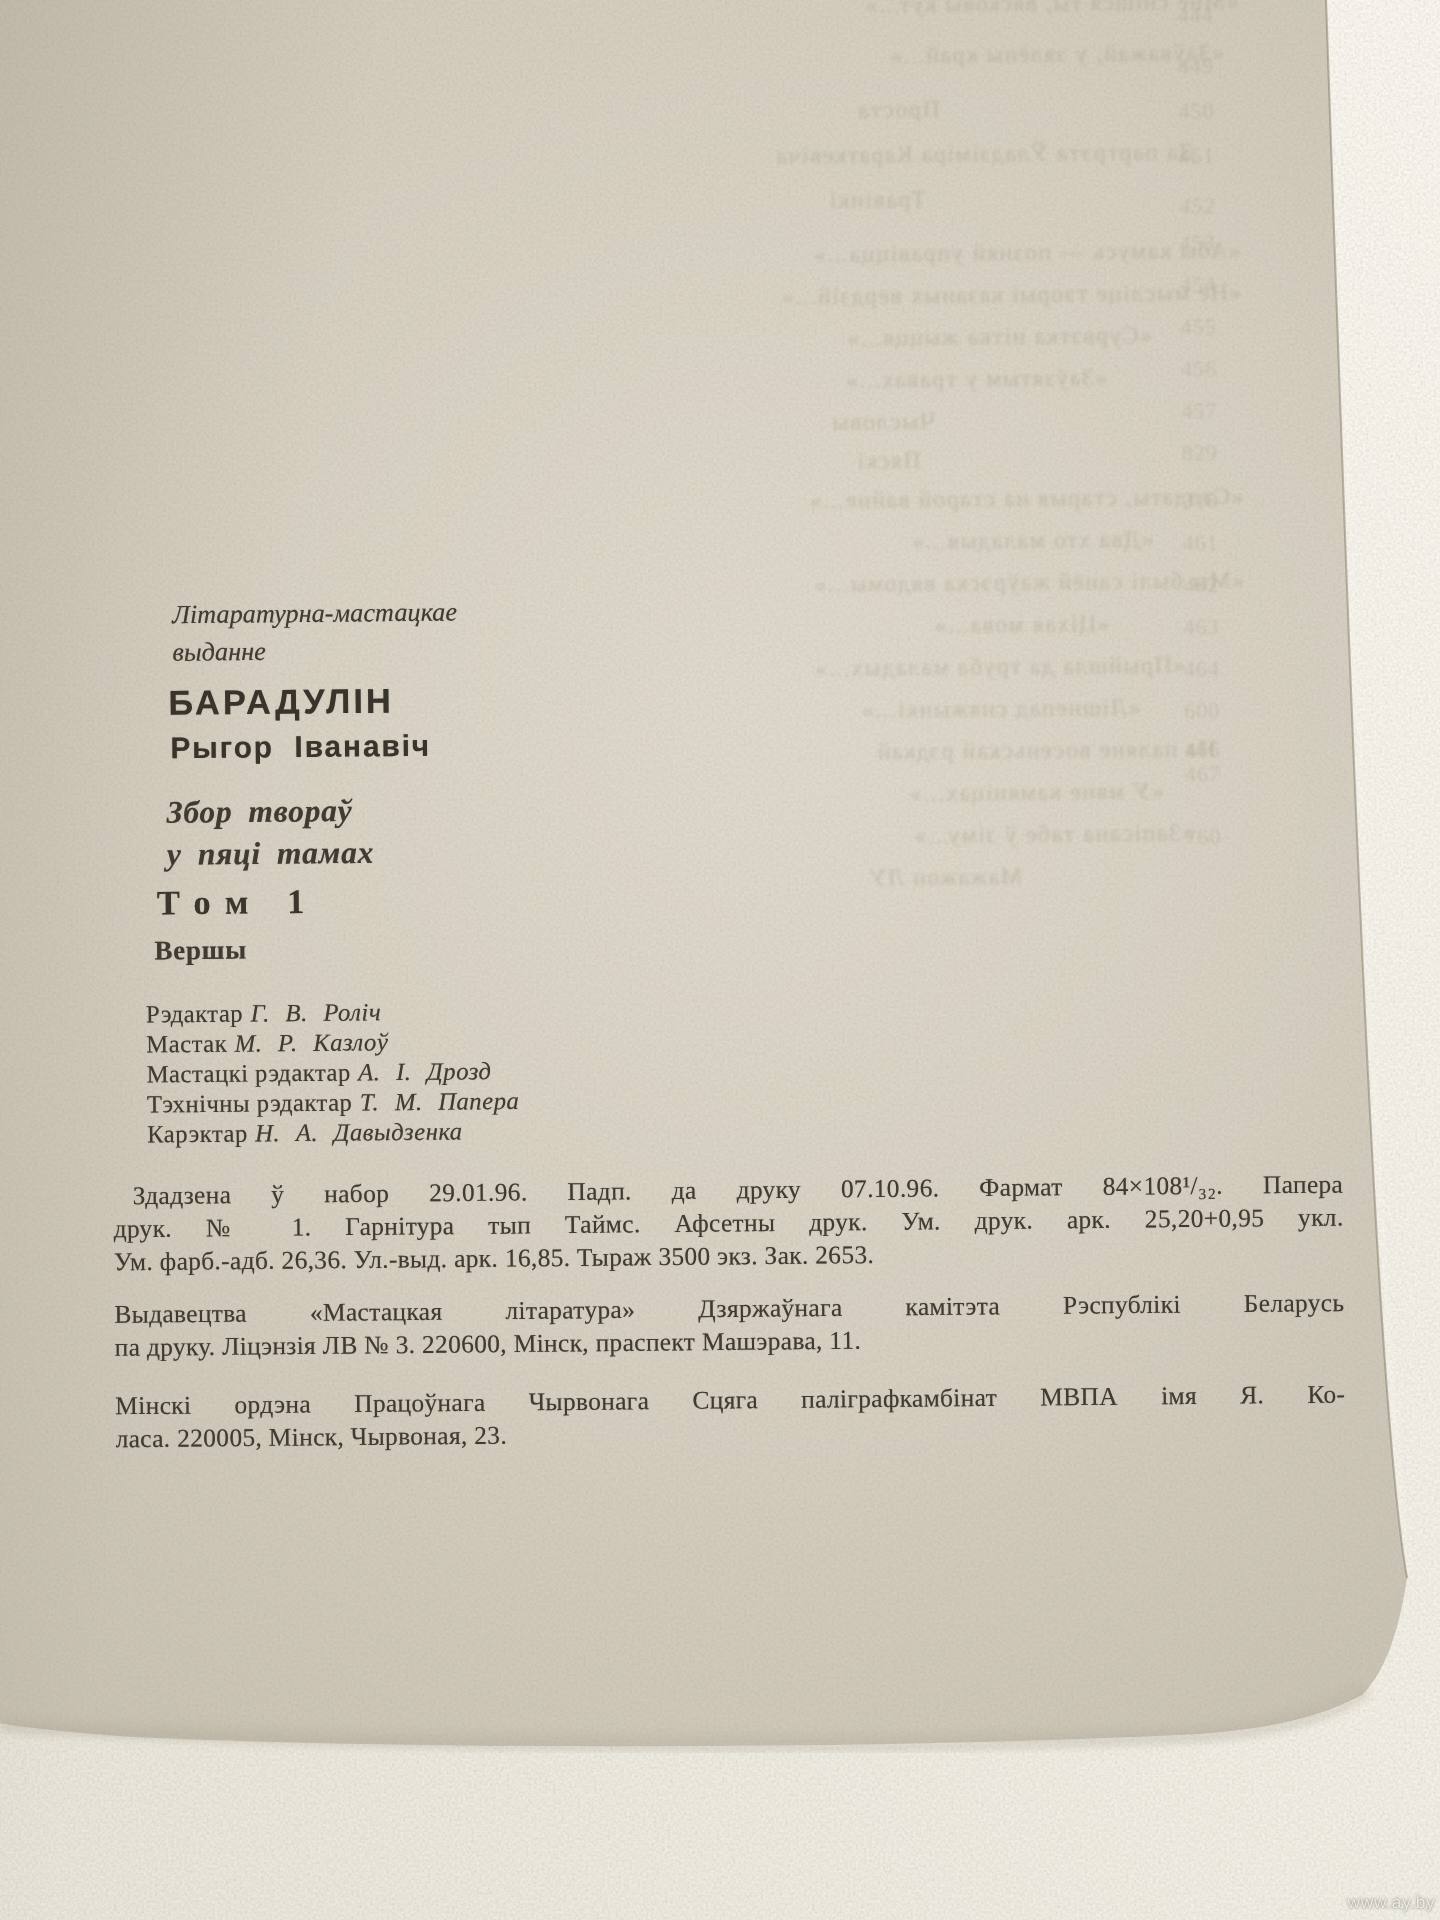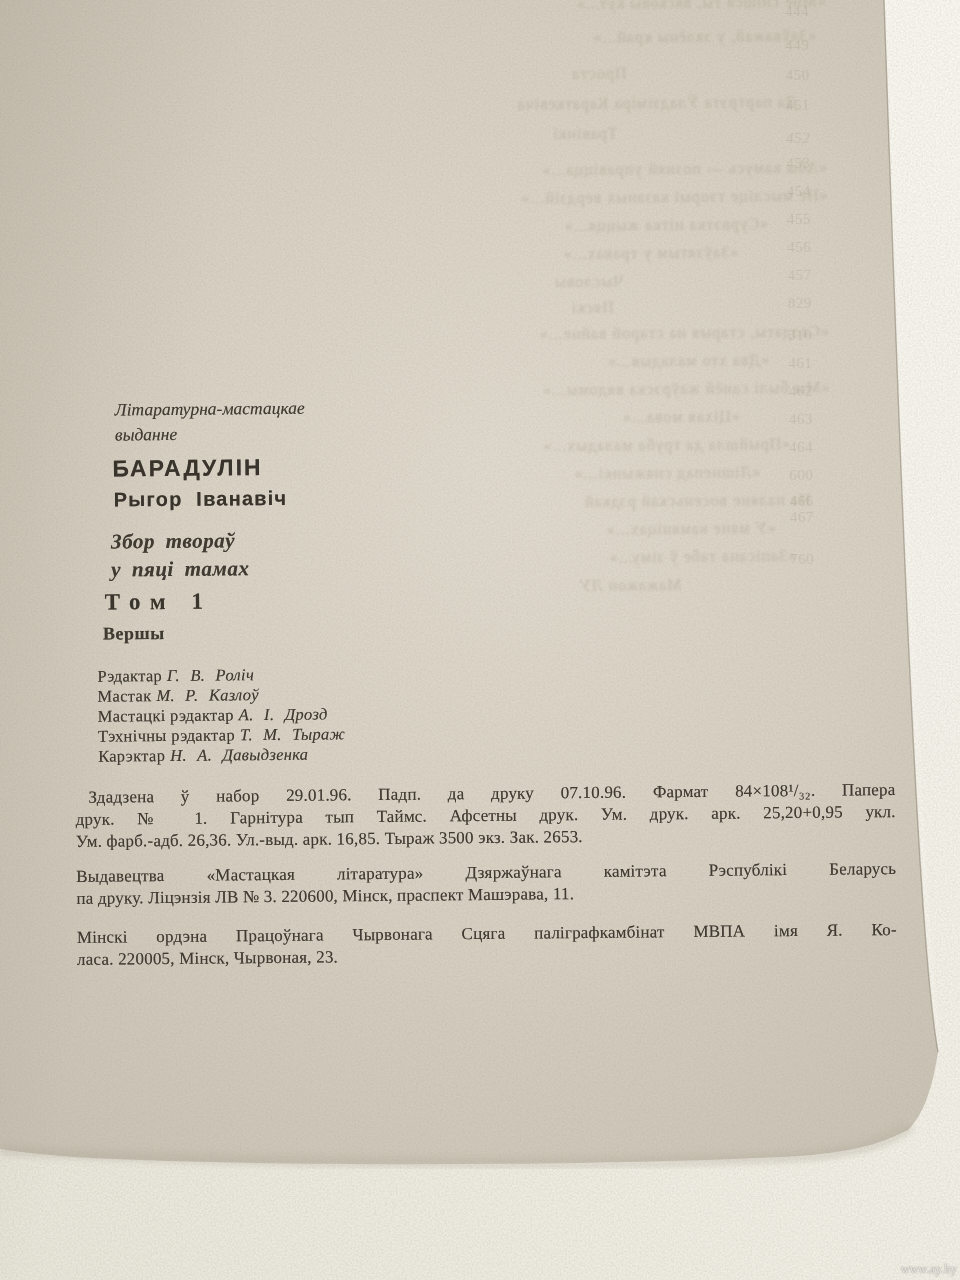--- a/index.html
+++ b/index.html
@@ -53,21 +53,21 @@
   .staff .name{font-style:italic;word-spacing:6px;padding-left:5px;}
   .para{left:74px;width:820px;font-size:17px;line-height:22px;letter-spacing:0.2px;}
   .para .ln{position:relative;height:22px;}
   .jl{text-align:justify;text-align-last:justify;}
   .indent{text-indent:13px;}
   .imprint{top:783px;}
   .publisher{top:862px;}
   .printer{top:923px;}
   .watermark{
     position:absolute;right:3px;bottom:5px;
-    font-family:Liberation Serif, serif;
+    font-family:Liberation Sans, sans-serif;
     font-size:11.5px;letter-spacing:0.5px;
     color:rgba(245,244,240,0.88);
     text-shadow:0 0 2px rgba(110,108,100,0.65), 0 0 1px rgba(110,108,100,0.5);
   }
 </style>
 </head>
 <body>
 
 <div id="canvas">
 
@@ -177,21 +177,21 @@
       <span>у пяці тамах</span>
     </div>
 
     <div class="volume soft">Том 1</div>
     <div class="genre soft">Вершы</div>
 
     <div class="staff soft">
       <div style="position:relative"><span>Рэдактар</span><span class="name">Г. В. Роліч</span></div>
       <div style="position:relative"><span>Мастак</span><span class="name">М. Р. Казлоў</span></div>
       <div style="position:relative"><span>Мастацкі рэдактар</span><span class="name">А. І. Дрозд</span></div>
-      <div style="position:relative"><span>Тэхнічны рэдактар</span><span class="name">Т. М. Тыраж</span></div>
+      <div style="position:relative"><span>Тэхнічны рэдактар</span><span class="name">Т. М. Папера</span></div>
       <div style="position:relative"><span>Карэктар</span><span class="name">Н. А. Давыдзенка</span></div>
     </div>
 
     <div class="para imprint soft">
       <div class="ln jl indent">Здадзена ў набор 29.01.96. Падп. да друку 07.10.96. Фармат 84×108¹/₃₂. Папера</div>
       <div class="ln jl">друк. № 1. Гарнітура тып Таймс. Афсетны друк. Ум. друк. арк. 25,20+0,95 укл.</div>
       <div class="ln">Ум. фарб.-адб. 26,36. Ул.-выд. арк. 16,85. Тыраж 3500 экз. Зак. 2653.</div>
     </div>
 
     <div class="para publisher soft">

